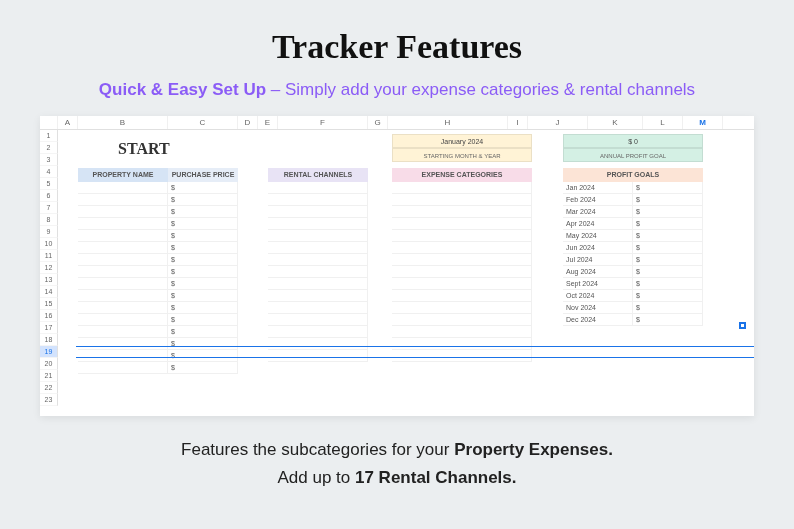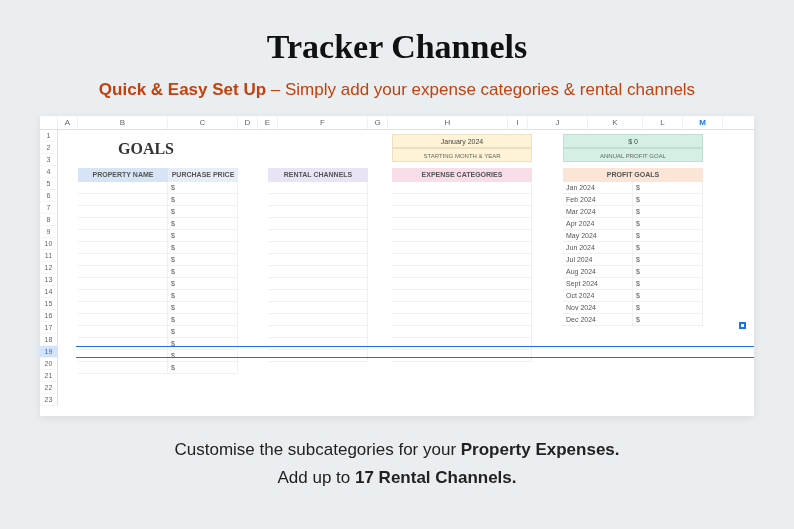--- a/index.html
+++ b/index.html
@@ -16,21 +16,21 @@
 }
 .title {
   font-family: Georgia, 'Times New Roman', serif;
   font-size: 34px;
   font-weight: 700;
   color: #111;
   margin-bottom: 14px;
 }
 .subtitle {
   font-size: 17px;
-  color: #c2410c;
+  color: #8b5cf6;
   margin-bottom: 16px;
 }
 .subtitle .bold { font-weight: 700; }
 .sheet-wrap {
   width: 714px;
   height: 300px;
   background: #fff;
   box-shadow: 0 2px 8px rgba(0,0,0,0.08);
   position: relative;
   overflow: hidden;
@@ -135,21 +135,21 @@
   right: 0;
   height: 12px;
   border-top: 1px solid #1a73e8;
   border-bottom: 1px solid #1a73e8;
   pointer-events: none;
 }
 </style>
 </head>
 <body>
 
-<h1 class="title">Tracker Channels</h1>
+<h1 class="title">Tracker Features</h1>
 
 <p class="subtitle">
   <span class="bold">Quick &amp; Easy Set Up</span><span> – Simply add your expense categories &amp; rental channels</span>
 </p>
 
 <div class="sheet-wrap">
   <div class="col-letters">
     <div style="width:18px"></div>
     <div style="width:20px">A</div>
     <div style="width:90px">B</div>
@@ -186,21 +186,21 @@
       <div>17</div>
       <div>18</div>
     <div class="active">19</div>
       <div>20</div>
       <div>21</div>
     <div>22</div>
       <div>23</div>
   </div>
 
   <div class="sheet-body">
-    <div class="start-label">GOALS</div>
+    <div class="start-label">START</div>
 
     <div class="pill pill-top" style="left:334px;width:140px;background:#fff3d6">January 2024</div>
     <div class="pill pill-sub" style="left:334px;width:140px;background:#fff3d6">STARTING MONTH &amp; YEAR</div>
 
     <div class="pill pill-top" style="left:505px;width:140px;background:#d4f0e4">$ 0</div>
     <div class="pill pill-sub" style="left:505px;width:140px;background:#d4f0e4">ANNUAL PROFIT GOAL</div>
 
     <div class="header-cell" style="left:20px;top:38px;width:90px;background:#d6e4f5">PROPERTY NAME</div>
     <div class="header-cell" style="left:110px;top:38px;width:70px;background:#e6edf7">PURCHASE PRICE</div>
     <div class="header-cell" style="left:210px;top:38px;width:100px;background:#e8e3f5">RENTAL CHANNELS</div>
@@ -421,17 +421,17 @@
         </div>
     </div>
 
     <div class="active-row-line" style="top:216px"></div>
 
     <div class="sel-handle" style="right:8px;top:192px"></div>
   </div>
 </div>
 
 <p class="footer-line">
-  <span>Customise the subcategories for your </span><span class="bold">Property Expenses.</span>
+  <span>Features the subcategories for your </span><span class="bold">Property Expenses.</span>
 </p>
 <p class="footer-line footer-line2">
   <span>Add up to </span><span class="bold">17 Rental Channels.</span>
 </p>
 
 </body></html>

